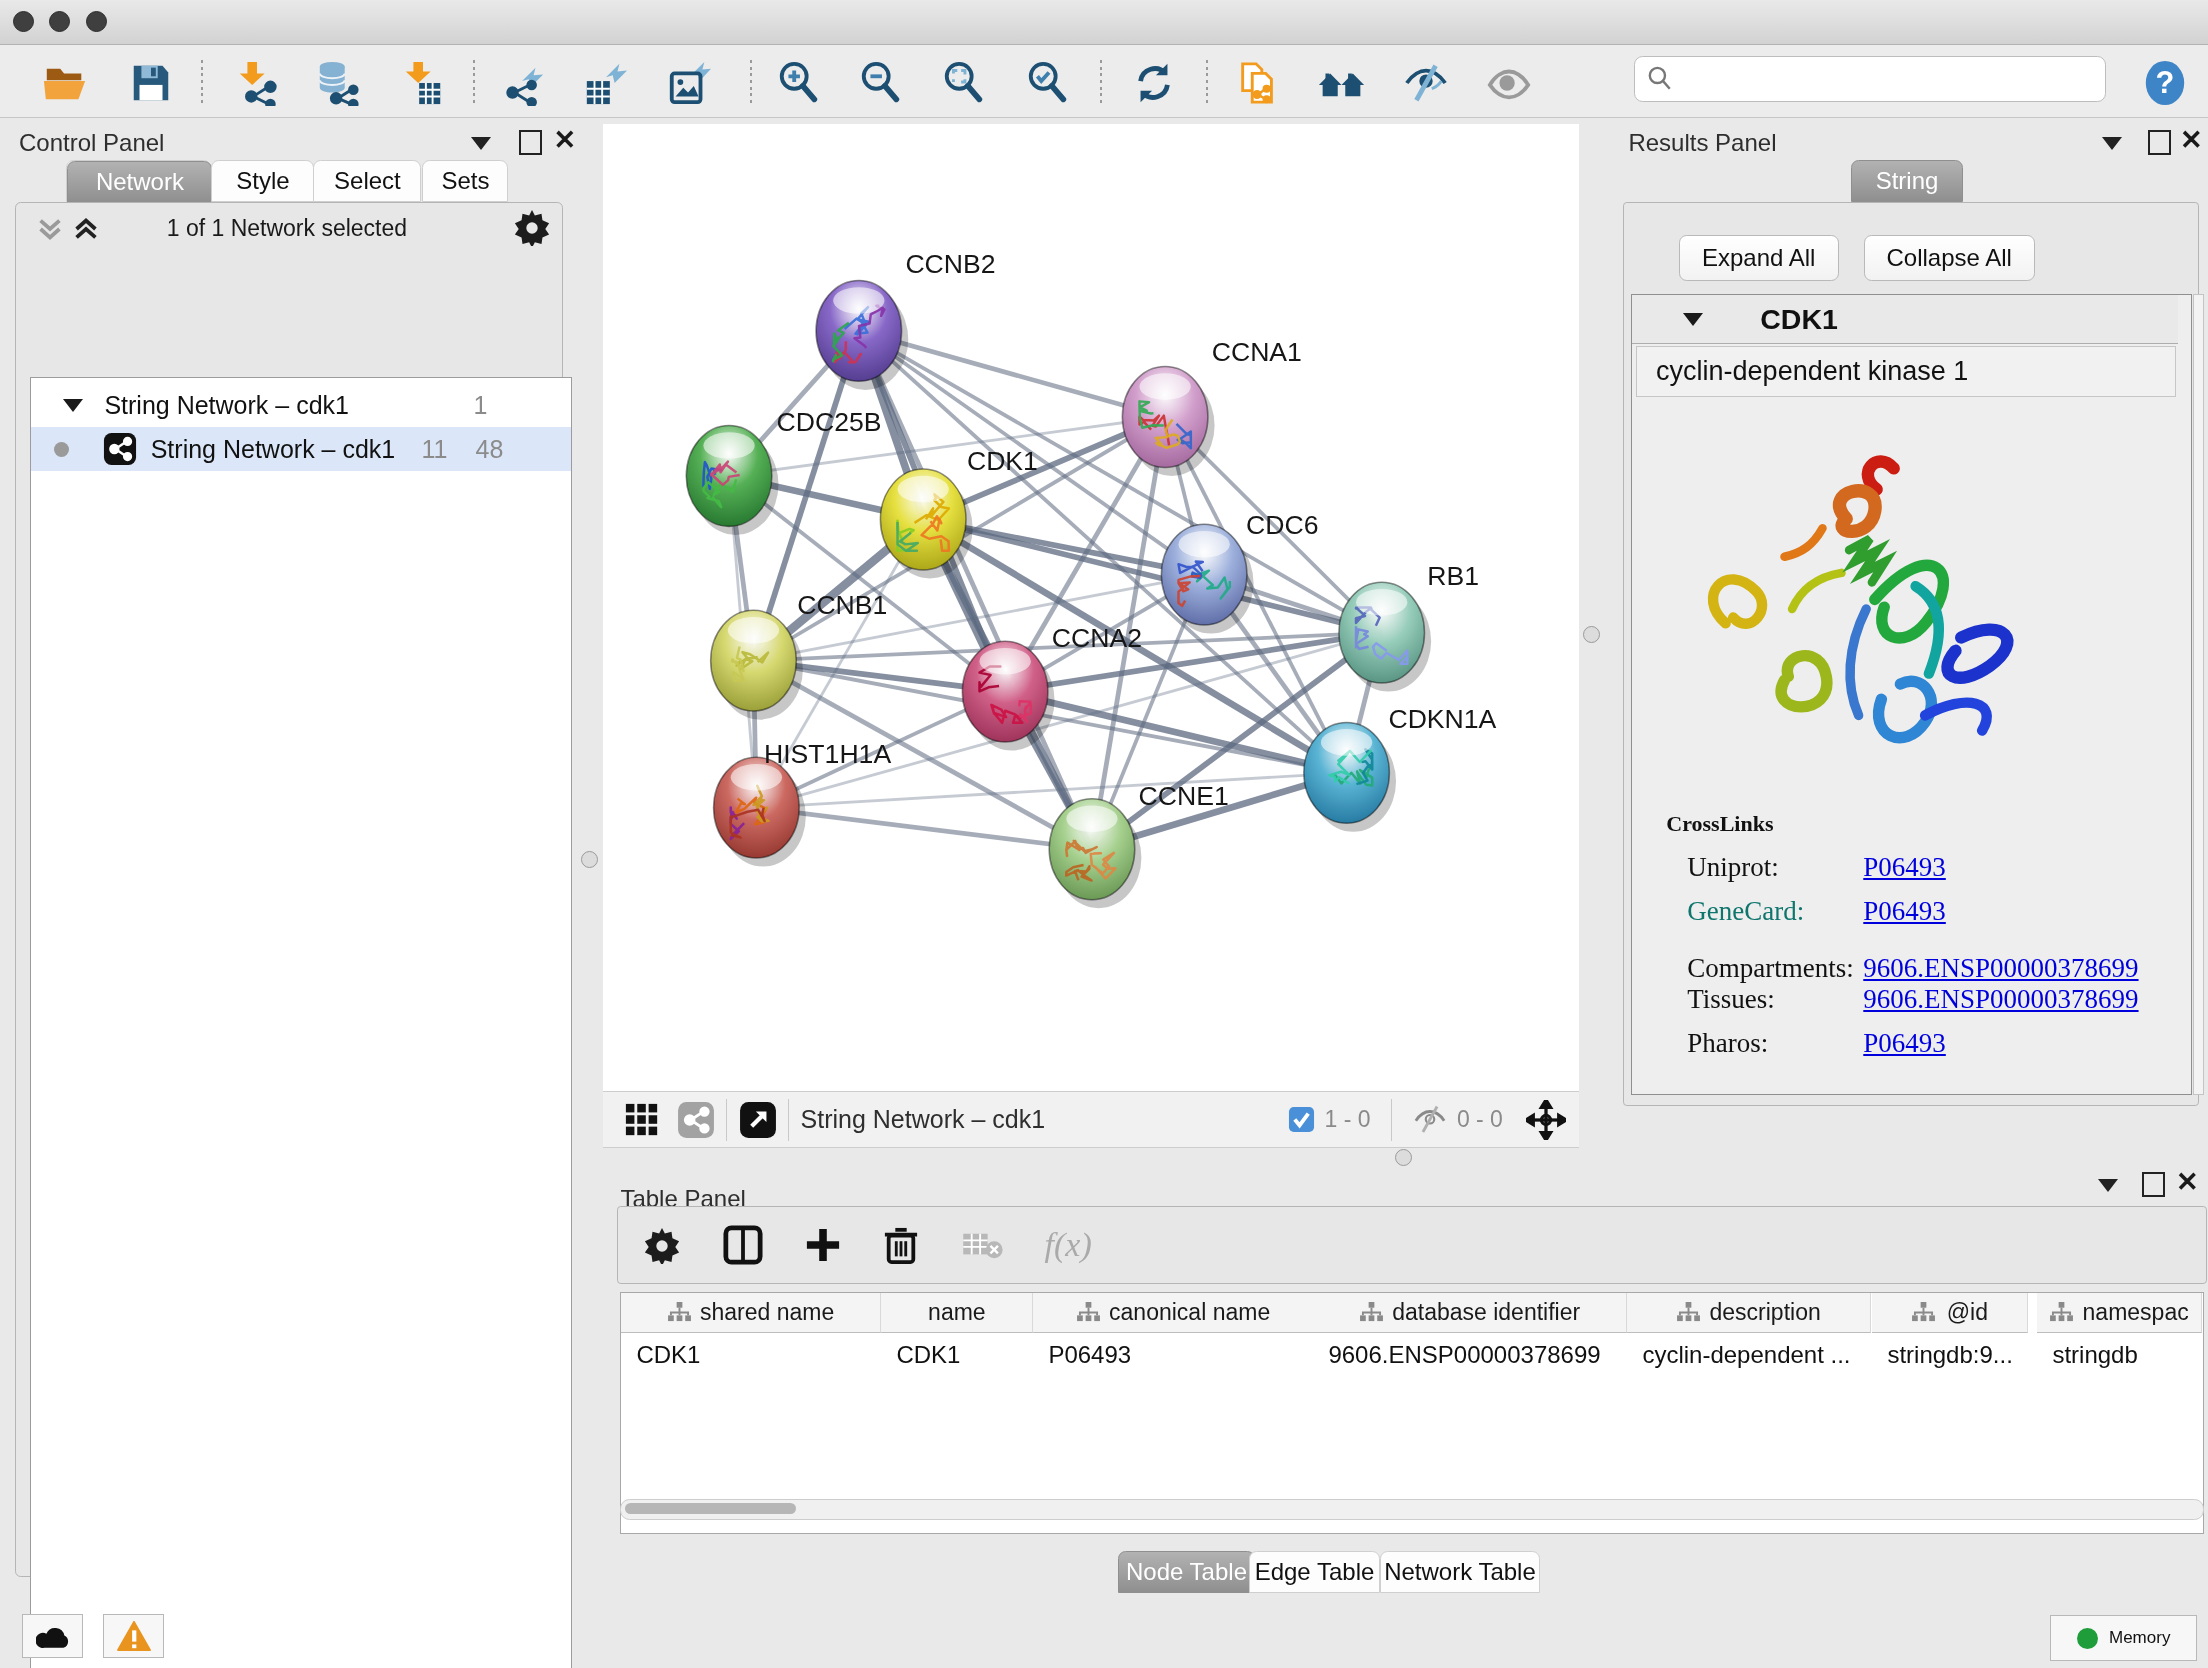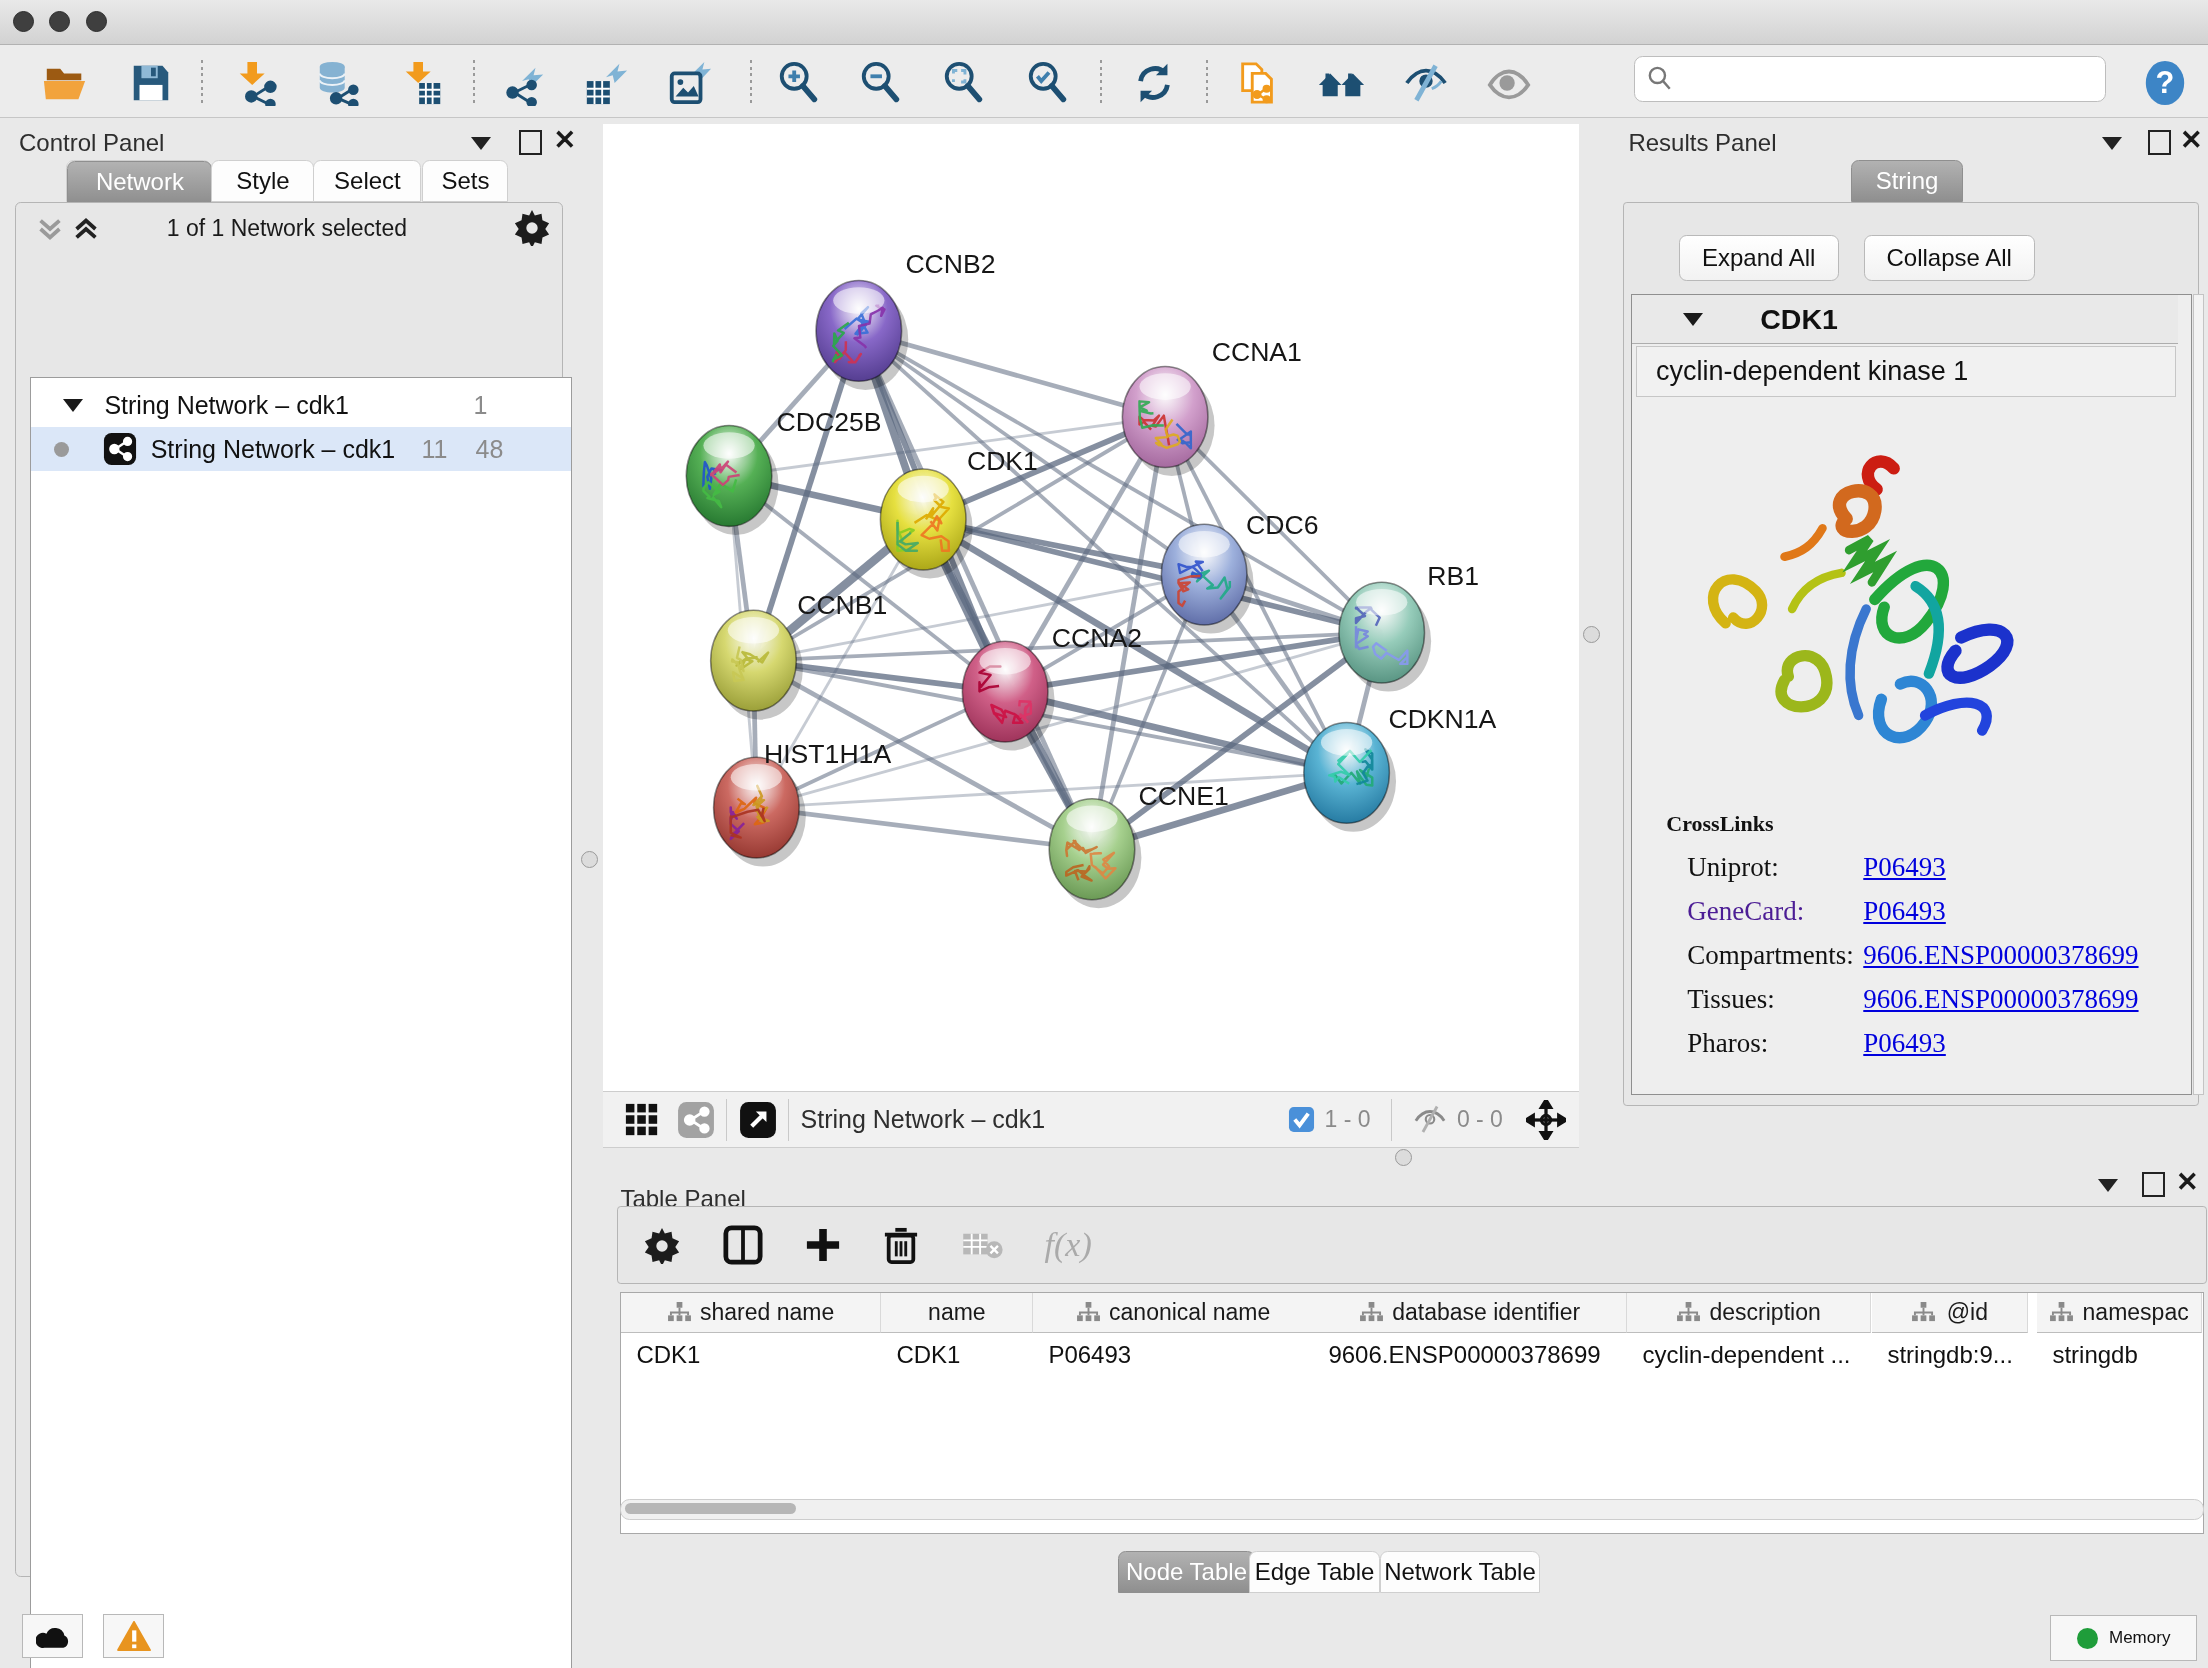--- a/index.html
+++ b/index.html
@@ -589,24 +589,24 @@
         </g>
       </svg>
 
       <div class="abs serif" style="left:34px;top:516px;font-size:22px;font-weight:bold;color:#111">CrossLinks</div>
       <div class="abs" id="crosslinks" style="left:55px;top:557px;width:495px">
           <div class="serif" style="display: flex; align-items: baseline; height: 44px; font-size: 27px;">
             <span style="flex: 0 0 176px; color: rgb(17, 17, 17);">Uniprot:</span>
             <a class="xlink" href="#">P06493</a>
           </div>
           <div class="serif" style="display: flex; align-items: baseline; height: 44px; font-size: 27px;">
-            <span style="flex: 0 0 176px; color: #4c1d95;">GeneCard:</span>
+            <span style="flex: 0 0 176px; color: #0f766e;">GeneCard:</span>
             <a class="xlink" href="#">P06493</a>
           </div>
-          <div class="serif" style="display: flex; align-items: flex-start; height: 44px; font-size: 27px;">
+          <div class="serif" style="display: flex; align-items: flex-end; height: 44px; font-size: 27px;">
             <span style="flex: 0 0 176px; color: rgb(17, 17, 17);">Compartments:</span>
             <a class="xlink" href="#">9606.ENSP00000378699</a>
           </div>
           <div class="serif" style="display: flex; align-items: baseline; height: 44px; font-size: 27px;">
             <span style="flex: 0 0 176px; color: rgb(17, 17, 17);">Tissues:</span>
             <a class="xlink" href="#">9606.ENSP00000378699</a>
           </div>
           <div class="serif" style="display: flex; align-items: baseline; height: 44px; font-size: 27px;">
             <span style="flex: 0 0 176px; color: rgb(17, 17, 17);">Pharos:</span>
             <a class="xlink" href="#">P06493</a>

